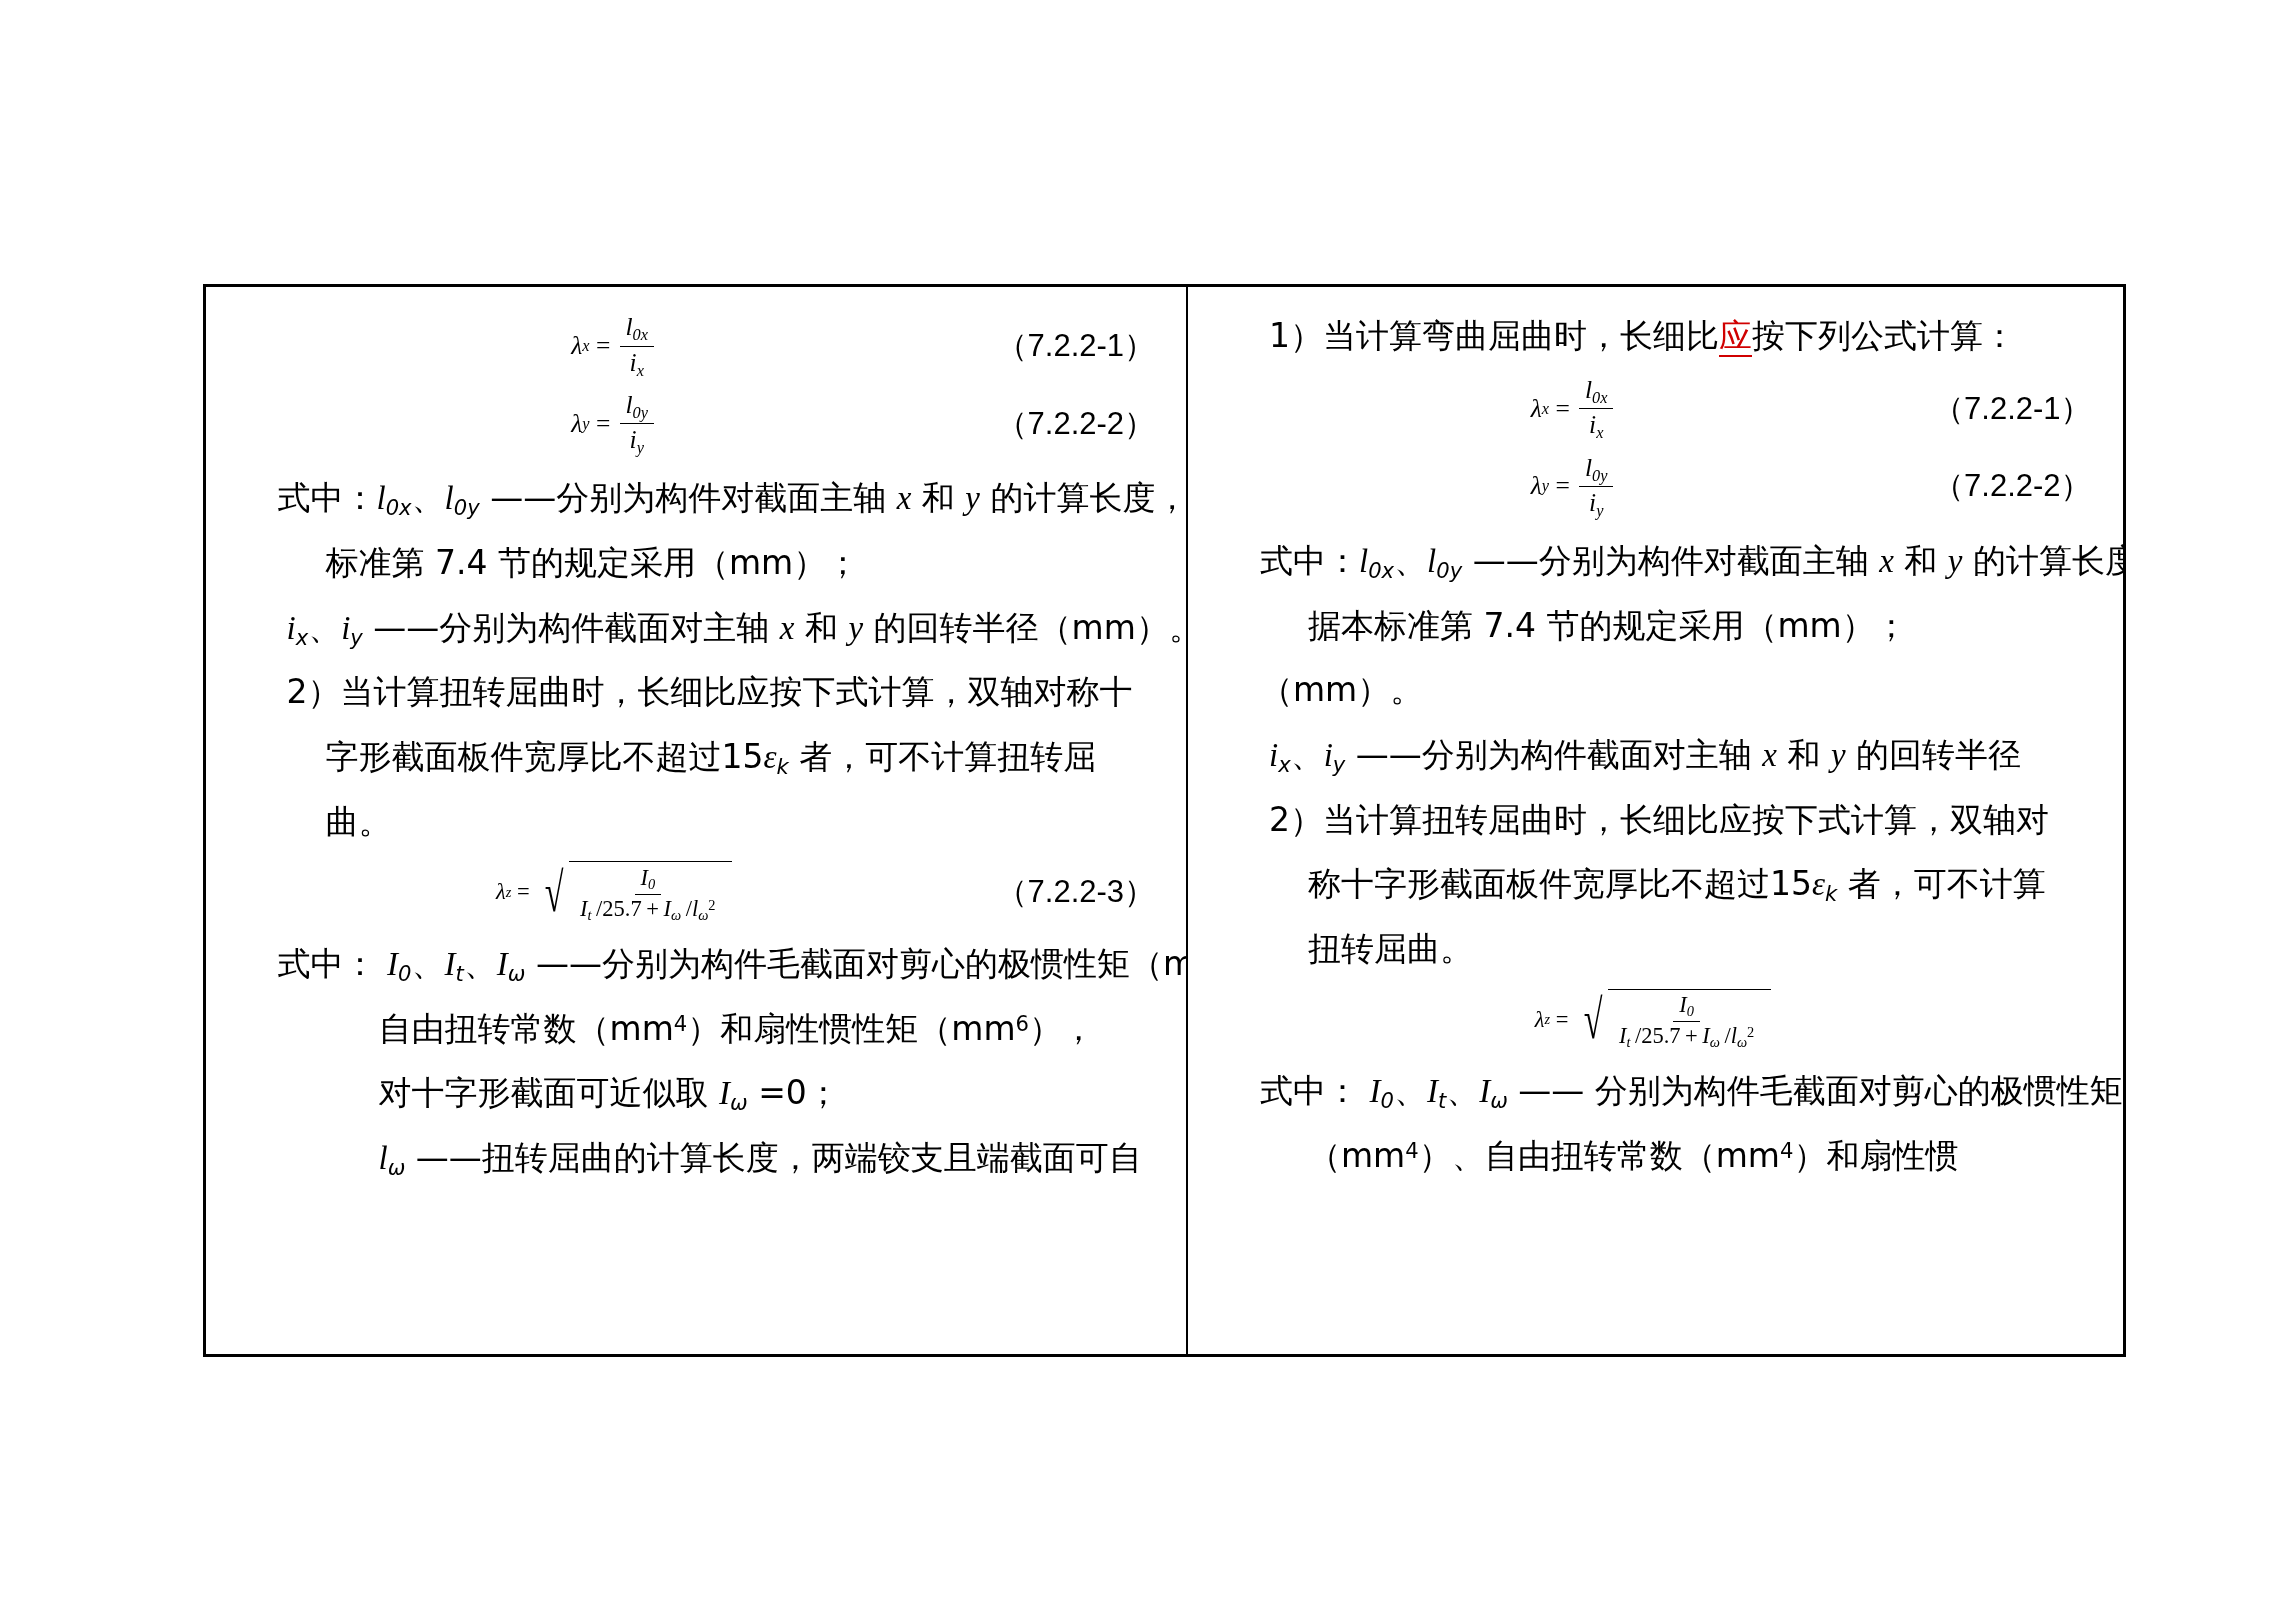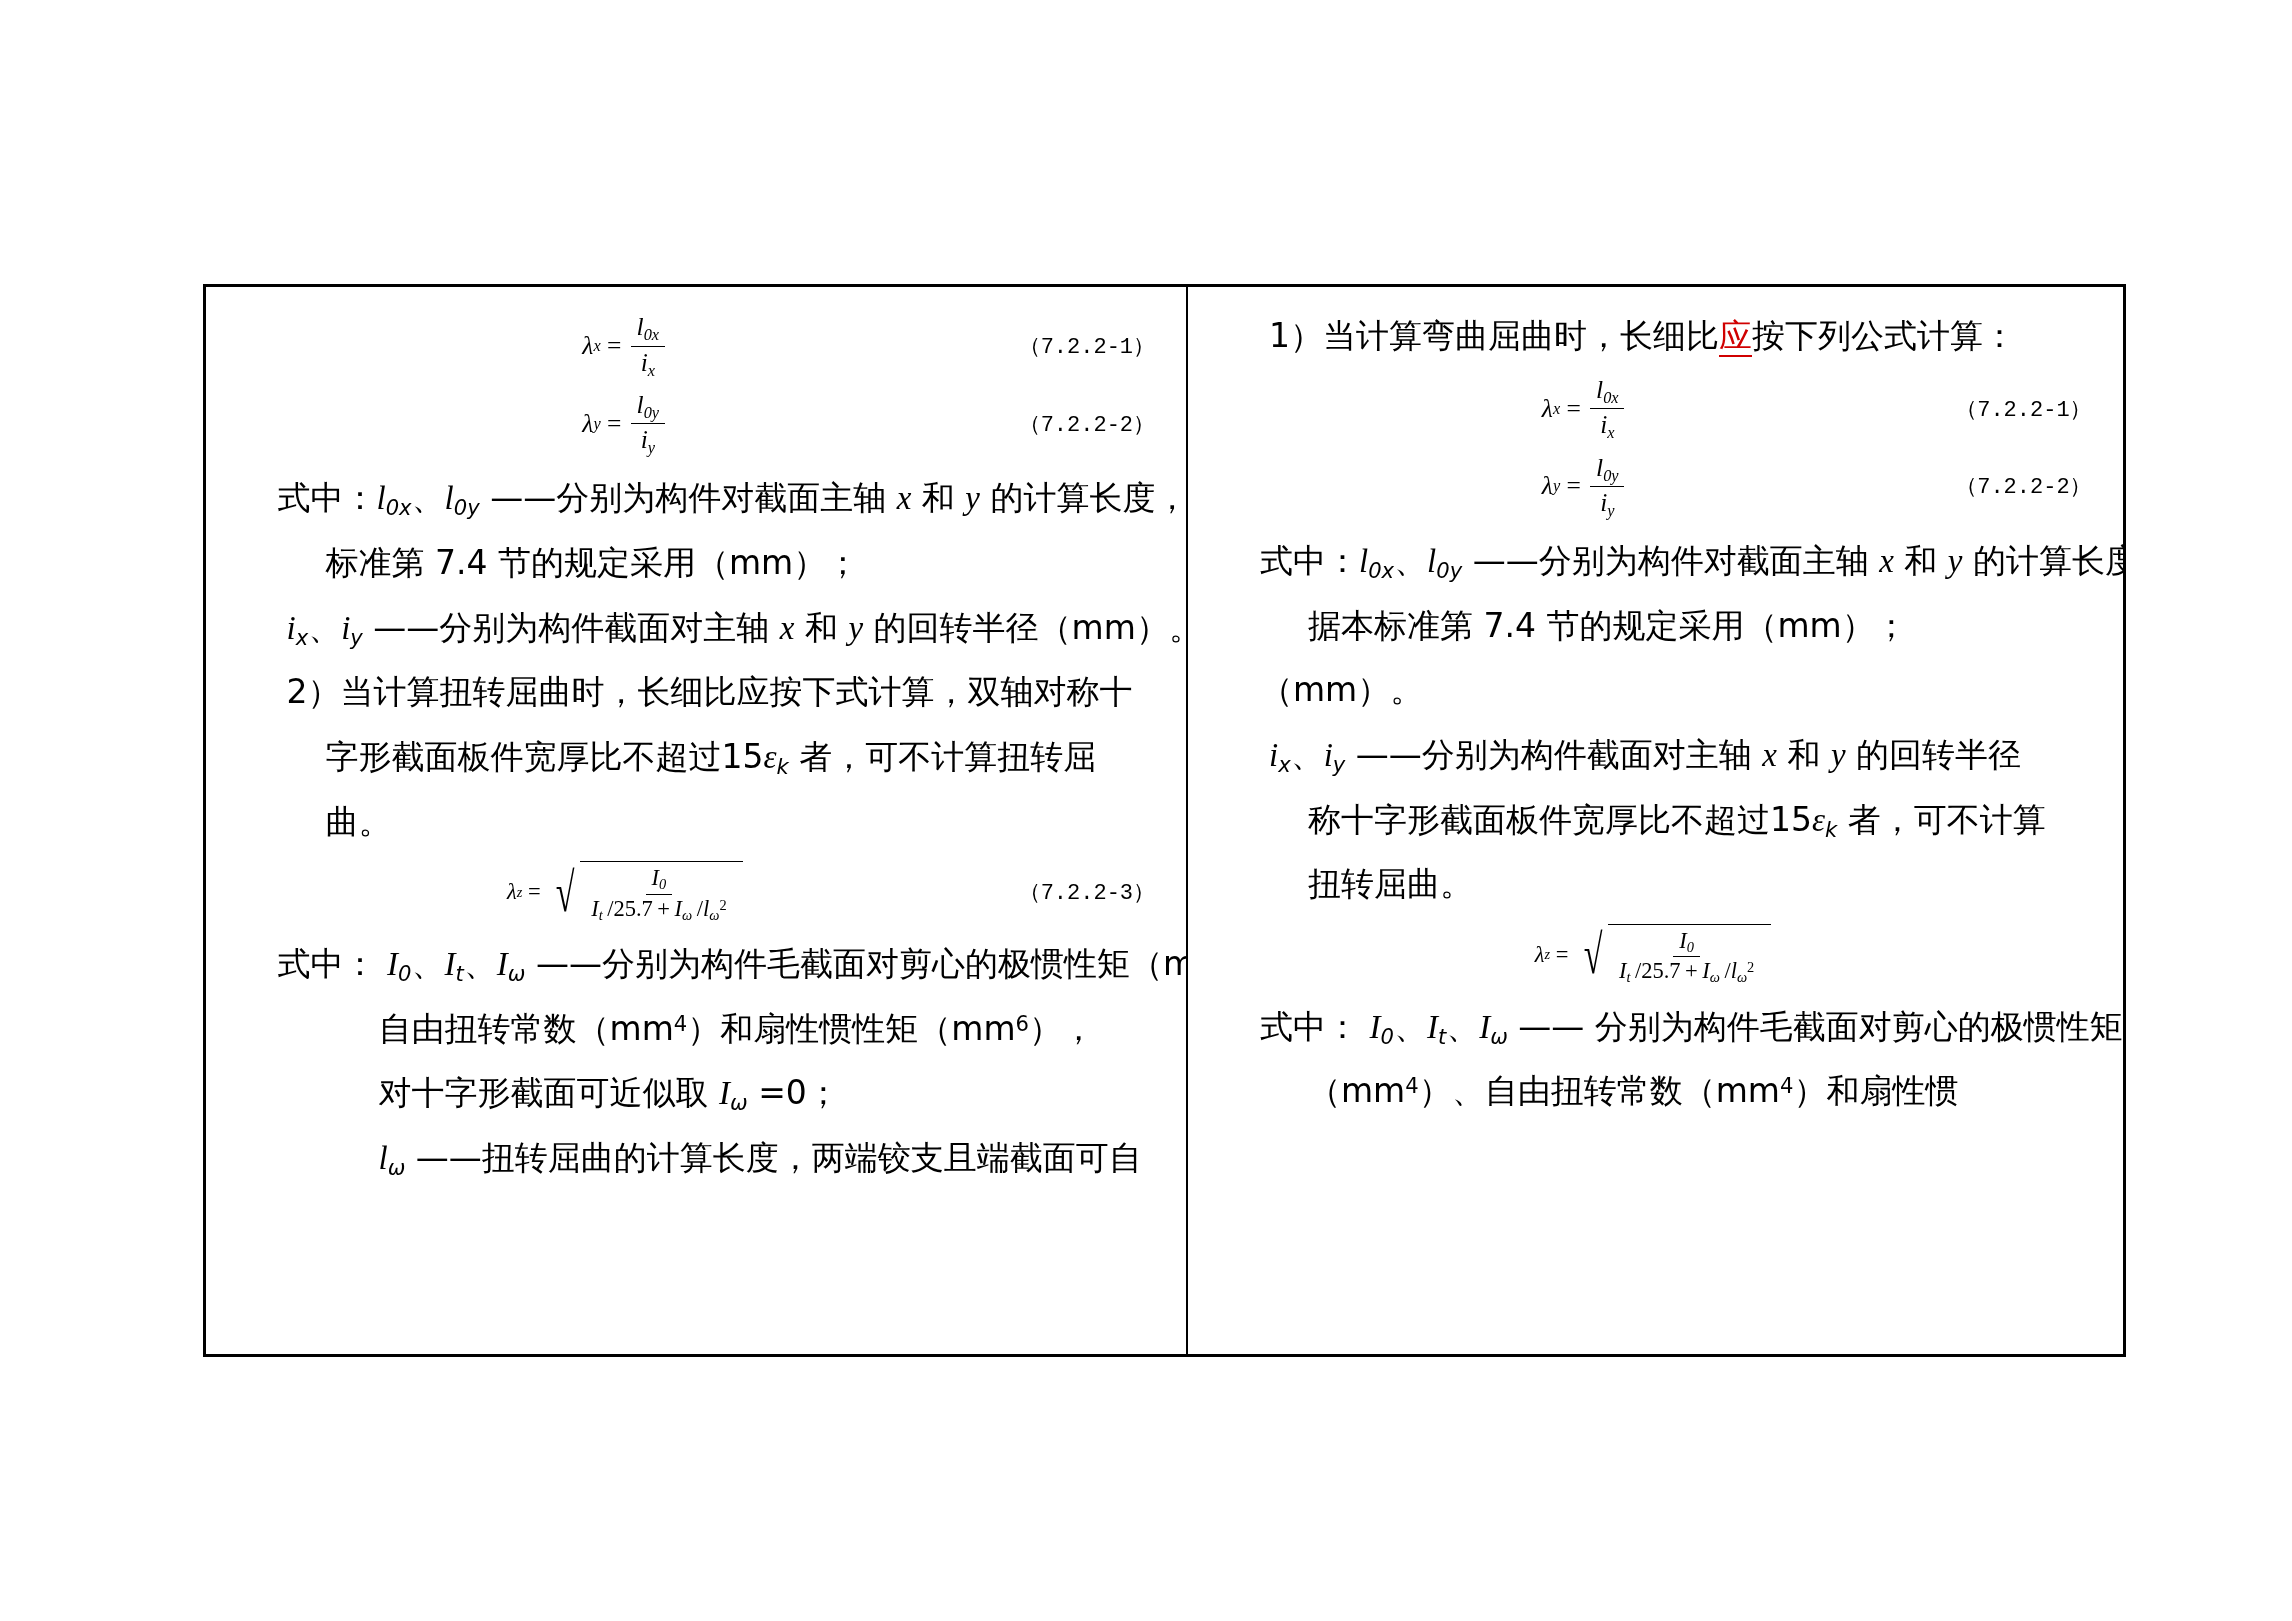--- a/index.html
+++ b/index.html
@@ -63,23 +63,23 @@
     margin: 7.8px 0 9.8px 0;
   }
   .eqbox {
     flex: 1 1 auto;
     display: flex;
     justify-content: center;
     align-items: center;
   }
   .eqnum {
     flex: 0 0 auto;
-    font-size: 22px;
+    font-size: 31px;
     white-space: nowrap;
-    font-family: Liberation Mono, monospace;
+    font-family: Liberation Sans, sans-serif;
     padding-right: 5.9px;
   }
   .frac {
     display: inline-flex;
     flex-direction: column;
     align-items: center;
     vertical-align: middle;
     margin: 0 2.9px;
   }
   .frac .num {
@@ -247,20 +247,23 @@
       </p>
       <p class="para cjk p-indent-2">
         据本标准第 7.4 节的规定采用（mm）；
       </p>
       <p class="para cjk p-hang">
         （mm）。
       </p>
       <p class="para cjk p-indent-1">
         <i class="var">i</i><span class="sub">x</span>、<i class="var">i</i><span class="sub">y</span> ——分别为构件截面对主轴 <i class="var">x</i> 和 <i class="var">y</i> 的回转半径
       </p>
+      <p class="para cjk p-indent-1">
+        2）当计算扭转屈曲时，长细比应按下式计算，双轴对
+      </p>
       <p class="para cjk p-indent-2">
         称十字形截面板件宽厚比不超过15<i class="var">ε</i><span class="sub">k</span> 者，可不计算
       </p>
       <p class="para cjk p-indent-2">
         扭转屈曲。
       </p>
 
       <div class="eqrow">
         <div class="eqbox">
           <span class="eq-inline eqsmall">

